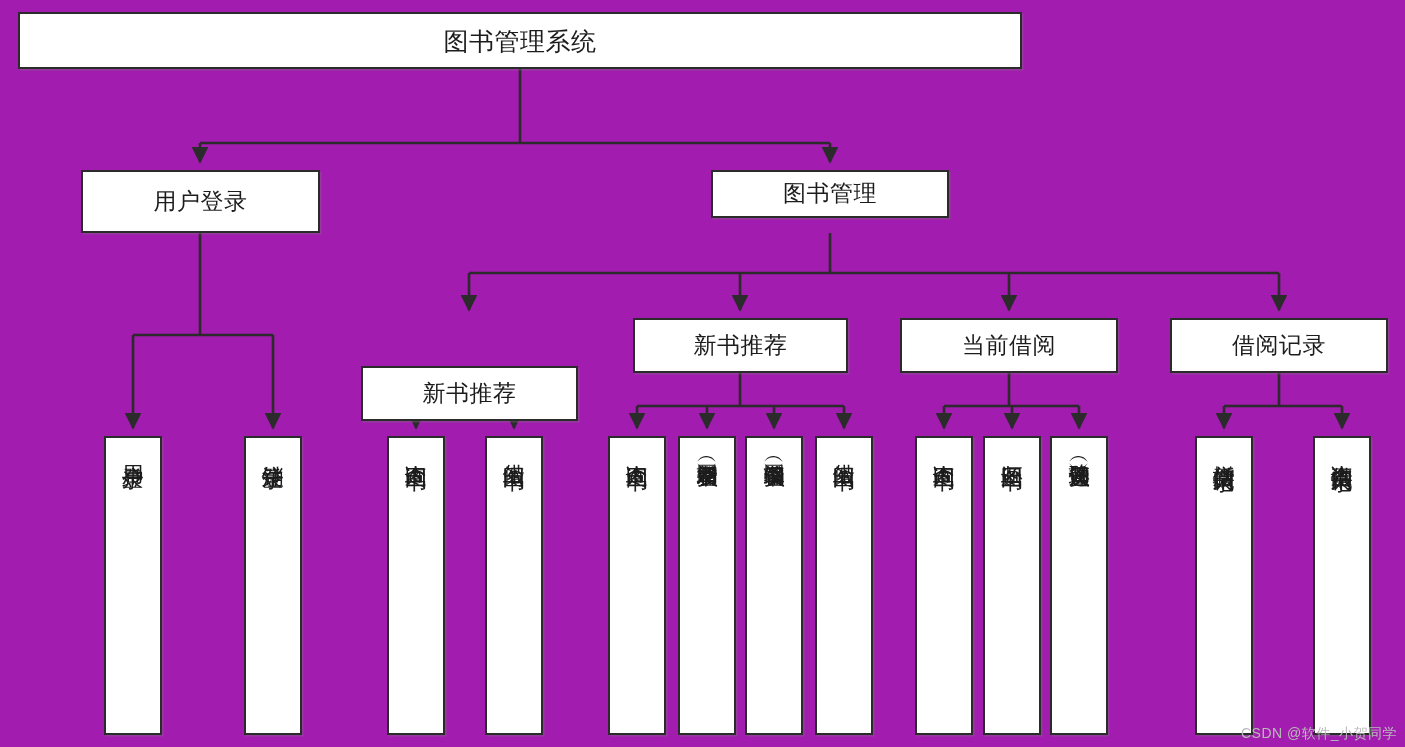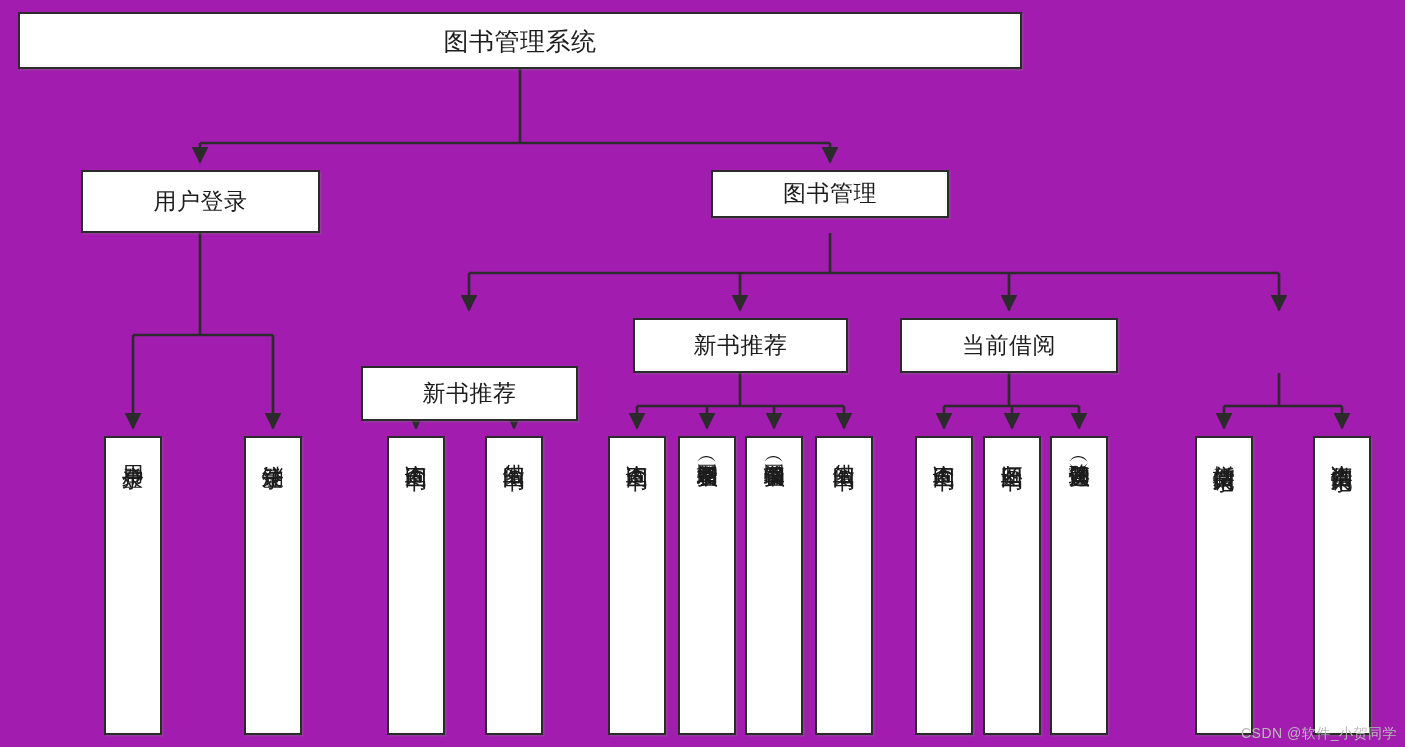--- a/index.html
+++ b/index.html
@@ -147,20 +147,23 @@
 
   <div class="node n-mid" style="left:361px; top:318px; width:217px; height:55px;margin-top:48px;">
     <span class="label">新书推荐</span>
   </div>
   <div class="node n-mid" style="left:633px; top:318px; width:215px; height:55px;">
     <span class="label">新书推荐</span>
   </div>
   <div class="node n-mid" style="left:900px; top:318px; width:218px; height:55px;">
     <span class="label">当前借阅</span>
   </div>
+  <div class="node n-mid" style="left:1170px; top:318px; width:218px; height:55px;">
+    <span class="label">借阅记录</span>
+  </div>
 
   <div class="node n-leaf" style="left:104px; top:436px; width:58px; height:299px;">
     <span class="label">用户登录</span>
   </div>
   <div class="node n-leaf" style="left:244px; top:436px; width:58px; height:299px;">
     <span class="label">注销登录</span>
   </div>
   <div class="node n-leaf" style="left:387px; top:436px; width:58px; height:299px;">
     <span class="label">查询图书</span>
   </div>

